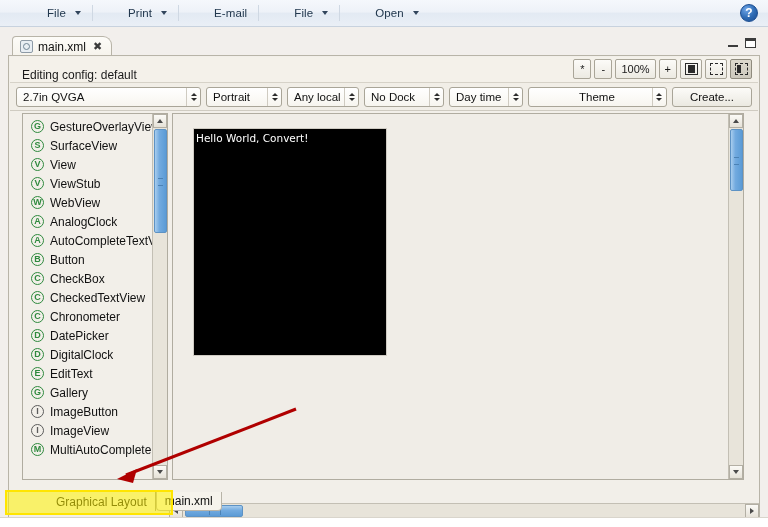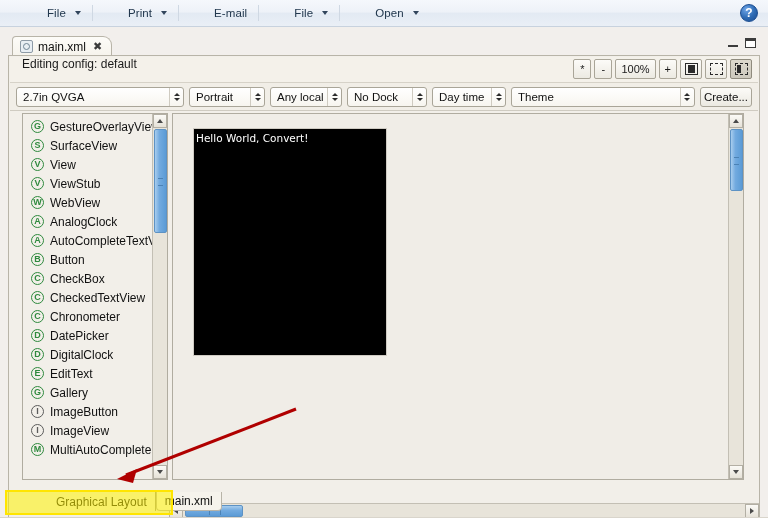--- a/index.html
+++ b/index.html
@@ -177,21 +177,21 @@
 
   
   .cfg-row {
     position: absolute;
     left: 1px; top: 1px;
     width: 748px; height: 26px;
     background: #f4f1ea;
     border-bottom: 1px solid #d6d2c8;
     box-sizing: border-box;
     display: flex;
-    align-items: flex-start;
+    align-items: flex-end;
   }
   .cfg-text {
     margin-left: 12px;
     font-size: 12px;
     color: #1a1a1a;
   }
   .zoom-tools {
     position: absolute;
     right: 6px; top: 2px;
     display: flex;
@@ -285,29 +285,29 @@
     gap: 2px;
   }
   .spin i {
     display: block;
     width: 0; height: 0;
     border-left: 3px solid transparent;
     border-right: 3px solid transparent;
   }
   .spin i.up { border-bottom: 3px solid #2c2c2c; }
   .spin i.dn { border-top: 3px solid #2c2c2c; }
-  .c-device { width: 168px; }
+  .c-device { width: 185px; }
   .c-orient { width: 76px; }
   .c-locale { width: 72px; justify-content: center; }
   .c-dock   { width: 80px; }
   .c-time   { width: 74px; }
-  .c-theme  { flex: 1; }
+  .c-theme  { flex: 1; padding-left: 44px; }
   .btn-create {
     height: 20px;
-    padding: 0 3px;
+    padding: 0 17px;
     background: linear-gradient(to bottom, #fcfbf8 0%, #ebe9e1 100%);
     border: 1px solid #a9a598;
     border-radius: 3px;
     font-size: 11.5px;
     color: #101010;
     display: flex;
     align-items: center;
     box-sizing: border-box;
     cursor: pointer;
     white-space: nowrap;

